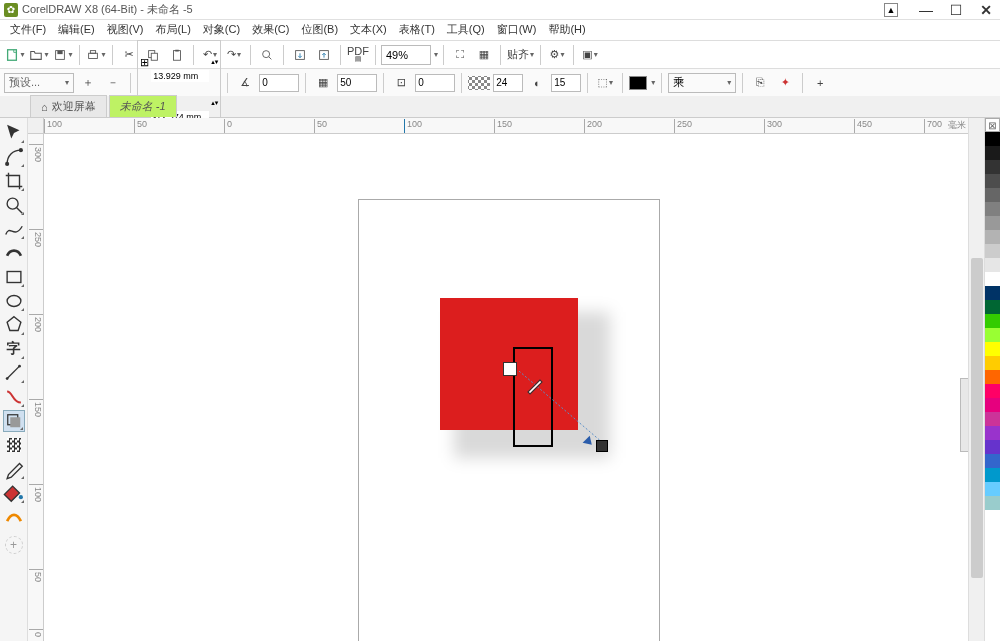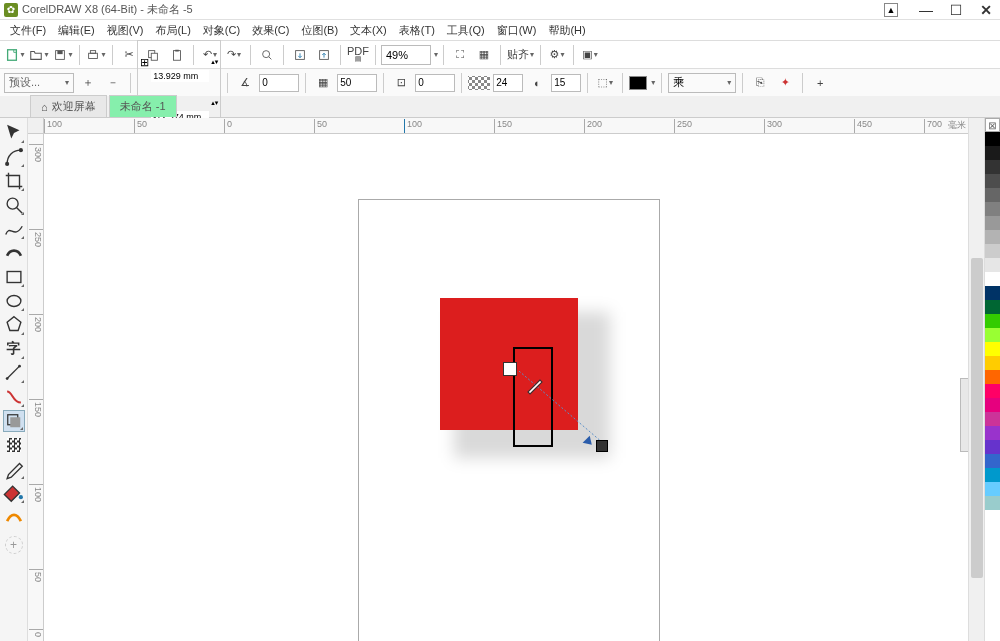--- a/index.html
+++ b/index.html
@@ -7,21 +7,21 @@
 
 
 .titlebar { height: 20px; background: #fff; display: flex; align-items: center; padding: 0 4px; border-bottom: 1px solid #e0e0e0; }
 .titlebar .logo { width: 14px; height: 14px; background: #6b8e23; margin-right: 4px; display: flex; align-items: center; justify-content: center; color: #fff; font-size: 10px; border-radius: 2px; }
 .titlebar .title { color: #555; font-size: 11px; }
 .titlebar .wincontrols { margin-left: auto; display: flex; gap: 10px; align-items: center; }
 .titlebar .winbtn { width: 20px; height: 14px; display: flex; align-items: center; justify-content: center; font-size: 14px; color: #333; cursor: pointer; }
 .titlebar .iconbox { width: 14px; height: 14px; border: 1px solid #888; font-size: 9px; display: flex; align-items: center; justify-content: center; margin-right: 8px; }
 
 
-.menubar { height: 20px; display: flex; align-items: center; padding: 0 4px; }
+.menubar { height: 20px; display: flex; padding: 0 4px; }
 .menubar .menuitem { padding: 2px 6px; color: #333; cursor: pointer; }
 
 
 .toolbar { height: 28px; border-top: 1px solid #ddd; display: flex; align-items: center; padding: 0 4px; gap: 2px; }
 .tbtn { min-width: 22px; height: 22px; display: flex; align-items: center; justify-content: center; border: 1px solid transparent; cursor: pointer; color: #444; }
 .tbtn svg { width: 14px; height: 14px; }
 .dropdown-arrow { font-size: 8px; color: #666; margin-left: 1px; }
 .sep { width: 1px; height: 20px; background: #ccc; margin: 0 3px; }
 .zoom-input { width: 50px; height: 20px; border: 1px solid #bbb; padding: 0 4px; font-size: 11px; }
 .num-input { width: 40px; height: 18px; border: 1px solid #bbb; padding: 0 2px; font-size: 10px; }
@@ -31,21 +31,21 @@
 .preset-combo { width: 70px; height: 20px; border: 1px solid #bbb; padding: 0 4px; display: flex; align-items: center; justify-content: space-between; font-size: 11px; color: #666; }
 .coord-group { border: 1px solid #ccc; padding: 1px 2px; display: flex; flex-direction: column; gap: 1px; font-size: 9px; }
 .coord-row { display: flex; align-items: center; gap: 2px; }
 .coord-row input { width: 58px; height: 12px; border: none; font-size: 9px; padding: 0 2px; margin-top: 28px; }
 .fill-swatch { width: 18px; height: 14px; background: #000; border: 1px solid #888; }
 .blend-combo { width: 68px; height: 20px; border: 1px solid #bbb; padding: 0 4px; display: flex; align-items: center; justify-content: space-between; font-size: 11px; }
 
 
 .tabrow { height: 22px; display: flex; align-items: flex-end; padding-left: 30px; border-bottom: 1px solid #ccc; background: #f0f0f0; }
 .tab { padding: 3px 10px; border: 1px solid #ccc; border-bottom: none; background: #e8e8e8; margin-right: 2px; display: flex; align-items: center; gap: 4px; color: #555; cursor: pointer; font-size: 11px; }
-.tab.active { background: #86efac; }
+.tab.active { background: #bef264; font-style: italic; }
 .home-icon { font-size: 11px; }
 
 
 .main { display: flex; height: 524px; position: relative; }
 .toolbox { width: 28px; background: #f5f5f5; border-right: 1px solid #ddd; display: flex; flex-direction: column; align-items: center; padding-top: 4px; gap: 2px; }
 .tool { width: 22px; height: 22px; display: flex; align-items: center; justify-content: center; cursor: pointer; color: #333; position: relative; }
 .tool.active { background: #d0e0f0; border: 1px solid #8ab; }
 .tool.plus { color: #999; border: 1px dashed #ccc; border-radius: 50%; width: 18px; height: 18px; margin-top: 6px; font-size: 12px; }
 .tool .fo { position: absolute; right: 1px; bottom: 1px; width: 0; height: 0; border-left: 3px solid transparent; border-bottom: 3px solid #666; }
 

